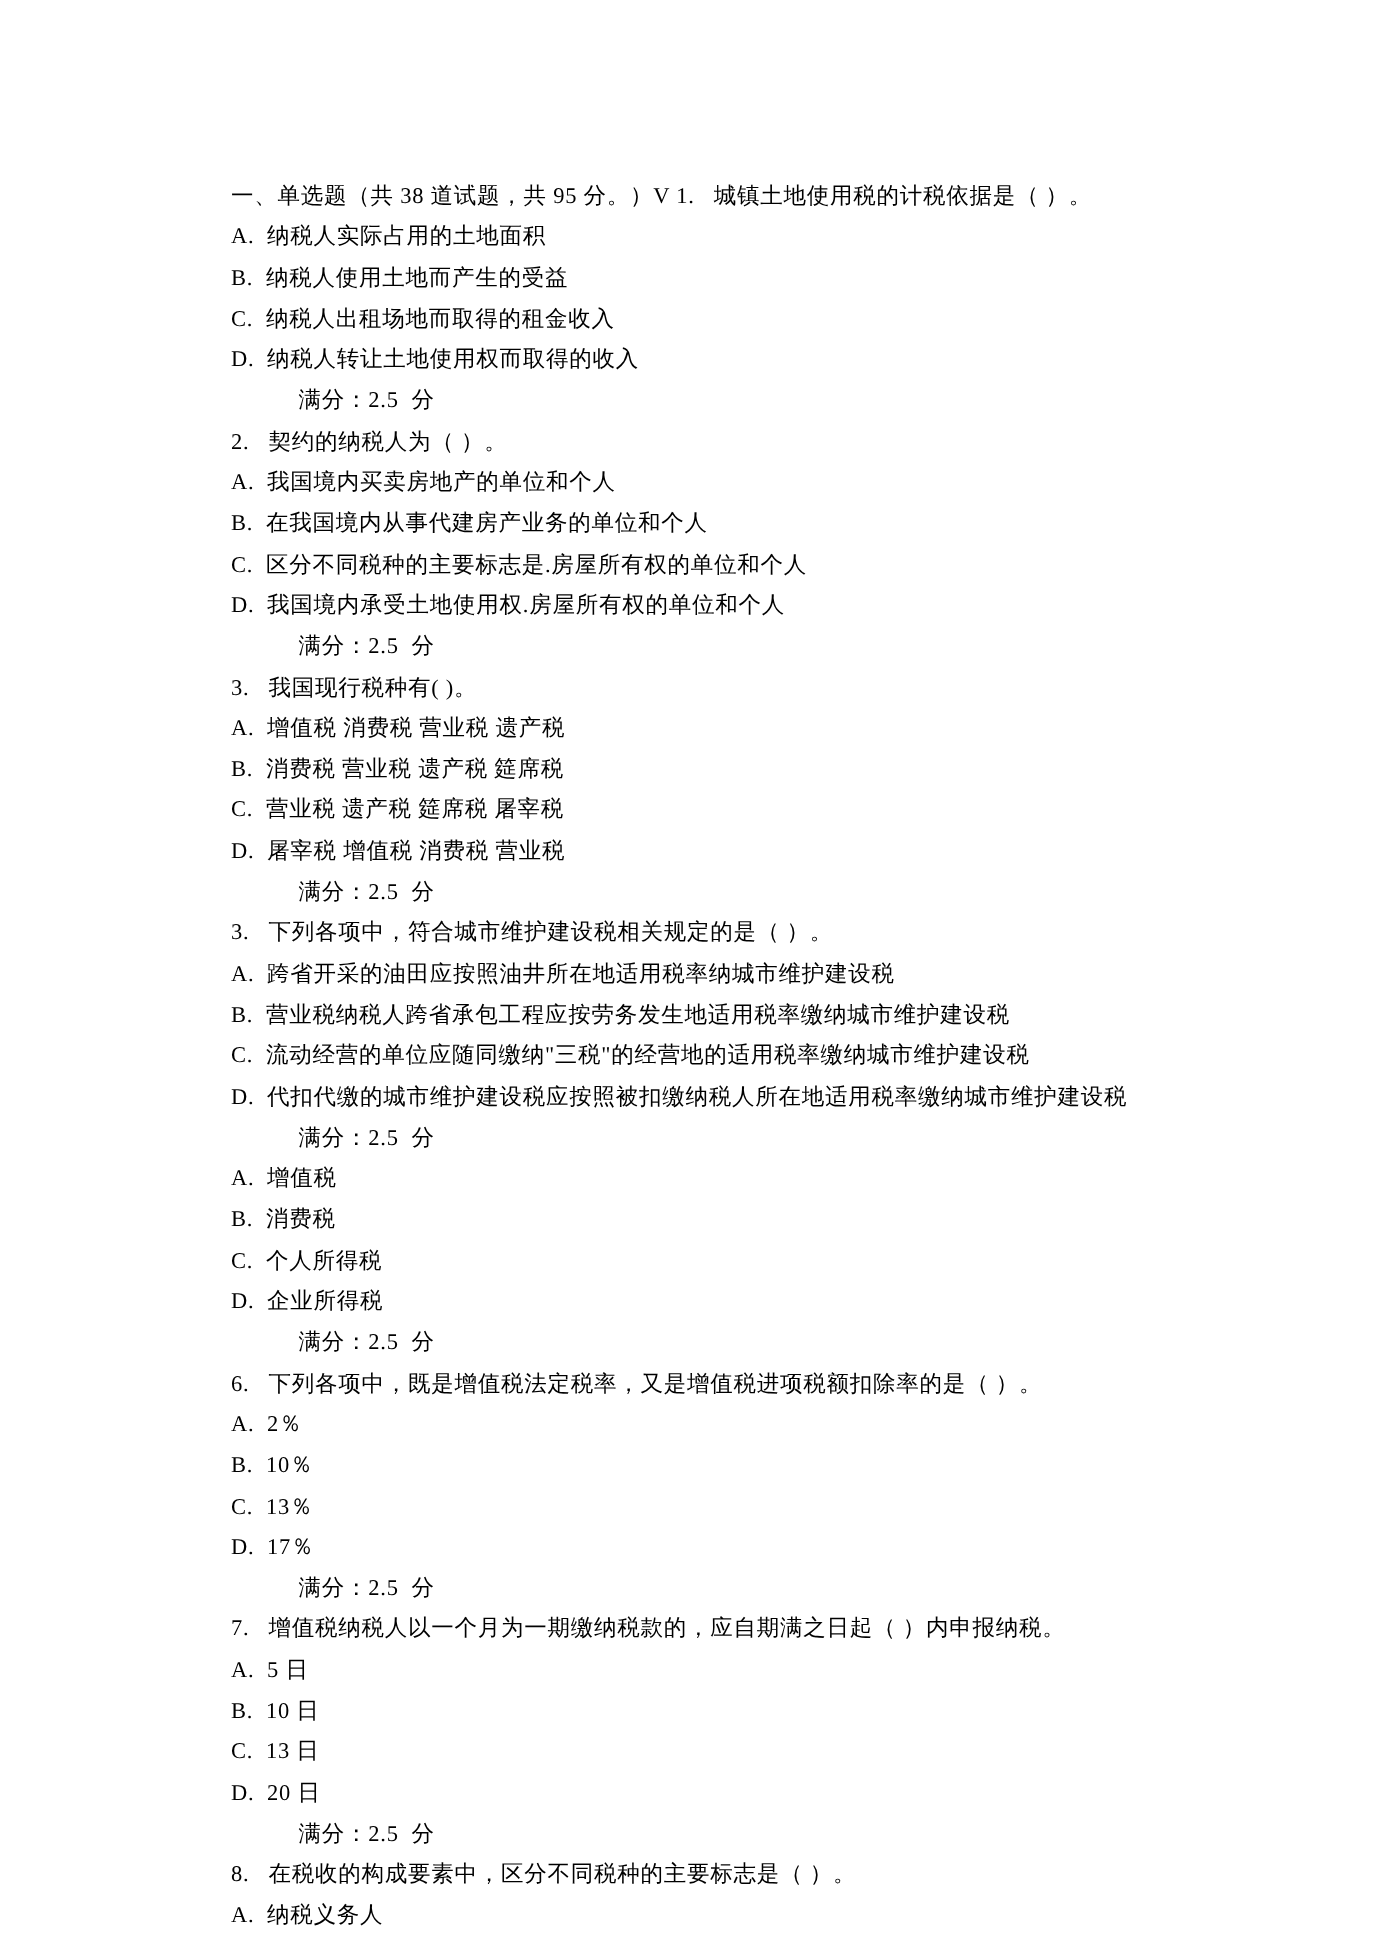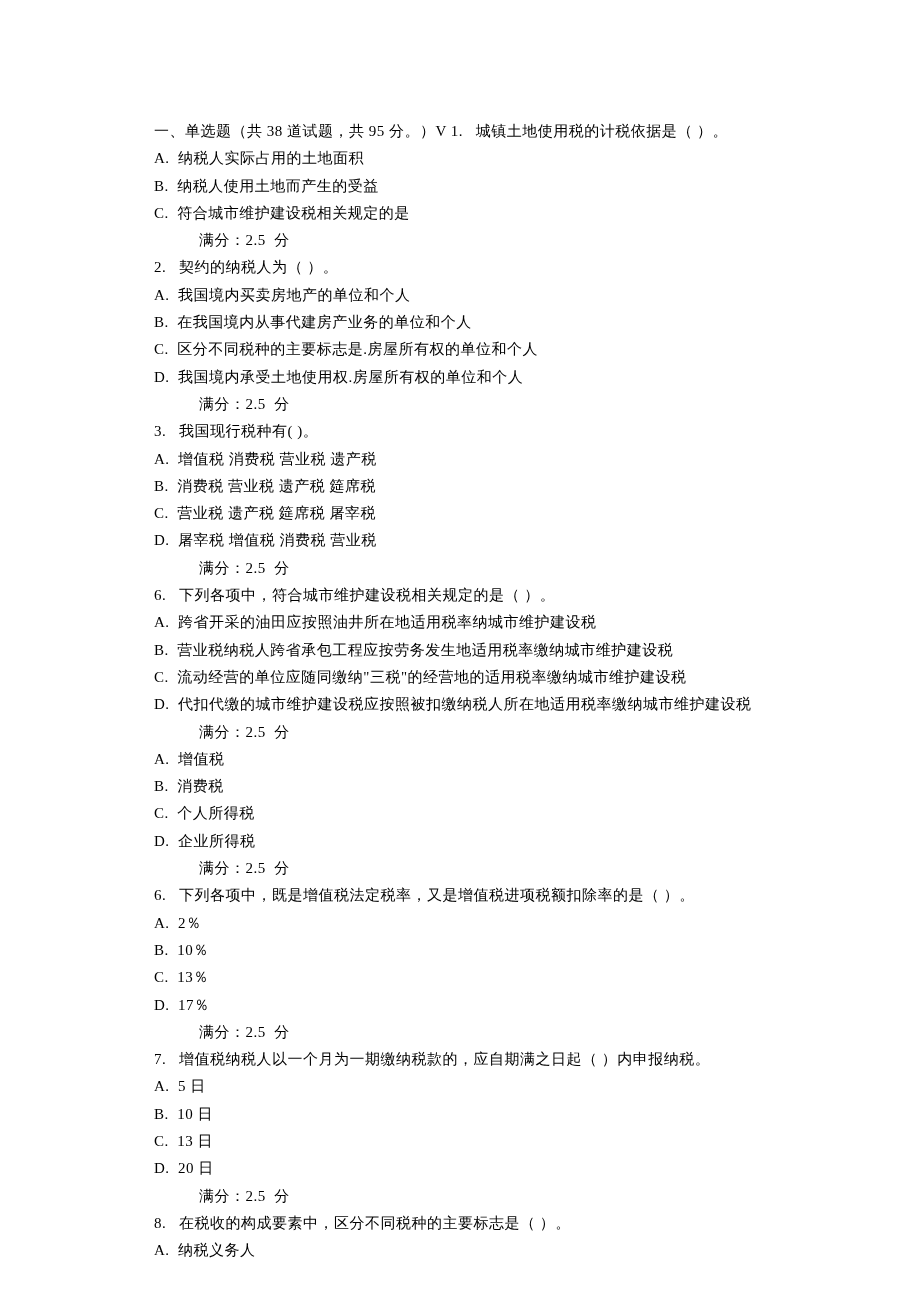--- a/index.html
+++ b/index.html
@@ -18,35 +18,36 @@
     .indent-score { padding-left: 3em; }
   </style>
 </head>
 <body>
 
 <div class="content">
   <div class="line">一、单选题（共 38 道试题，共 95 分。）V 1.   城镇土地使用税的计税依据是（ ）。</div>
   <div id="questions">
       <div class="line">A.  纳税人实际占用的土地面积</div>
       <div class="line">B.  纳税人使用土地而产生的受益</div>
-      <div class="line">C.  符合城市维护建设税相关规定的是</div>
+      <div class="line">C.  纳税人出租场地而取得的租金收入</div>
+      <div class="line">D.  纳税人转让土地使用权而取得的收入</div>
       <div class="line indent-score">满分：2.5  分</div>
       <div class="line">2.   契约的纳税人为（ ）。</div>
       <div class="line">A.  我国境内买卖房地产的单位和个人</div>
       <div class="line">B.  在我国境内从事代建房产业务的单位和个人</div>
       <div class="line">C.  区分不同税种的主要标志是.房屋所有权的单位和个人</div>
       <div class="line">D.  我国境内承受土地使用权.房屋所有权的单位和个人</div>
       <div class="line indent-score">满分：2.5  分</div>
       <div class="line">3.   我国现行税种有( )。</div>
       <div class="line">A.  增值税 消费税 营业税 遗产税</div>
       <div class="line">B.  消费税 营业税 遗产税 筵席税</div>
       <div class="line">C.  营业税 遗产税 筵席税 屠宰税</div>
       <div class="line">D.  屠宰税 增值税 消费税 营业税</div>
       <div class="line indent-score">满分：2.5  分</div>
-      <div class="line">6.   下列各项中，符合城市维护建设税相关规定的是（ ）。</div>
+      <div class="line">3.   下列各项中，符合城市维护建设税相关规定的是（ ）。</div>
       <div class="line">A.  跨省开采的油田应按照油井所在地适用税率纳城市维护建设税</div>
       <div class="line">B.  营业税纳税人跨省承包工程应按劳务发生地适用税率缴纳城市维护建设税</div>
       <div class="line">C.  流动经营的单位应随同缴纳"三税"的经营地的适用税率缴纳城市维护建设税</div>
       <div class="line">D.  代扣代缴的城市维护建设税应按照被扣缴纳税人所在地适用税率缴纳城市维护建设税</div>
       <div class="line indent-score">满分：2.5  分</div>
       <div class="line">A.  增值税</div>
       <div class="line">B.  消费税</div>
       <div class="line">C.  个人所得税</div>
       <div class="line">D.  企业所得税</div>
       <div class="line indent-score">满分：2.5  分</div>

